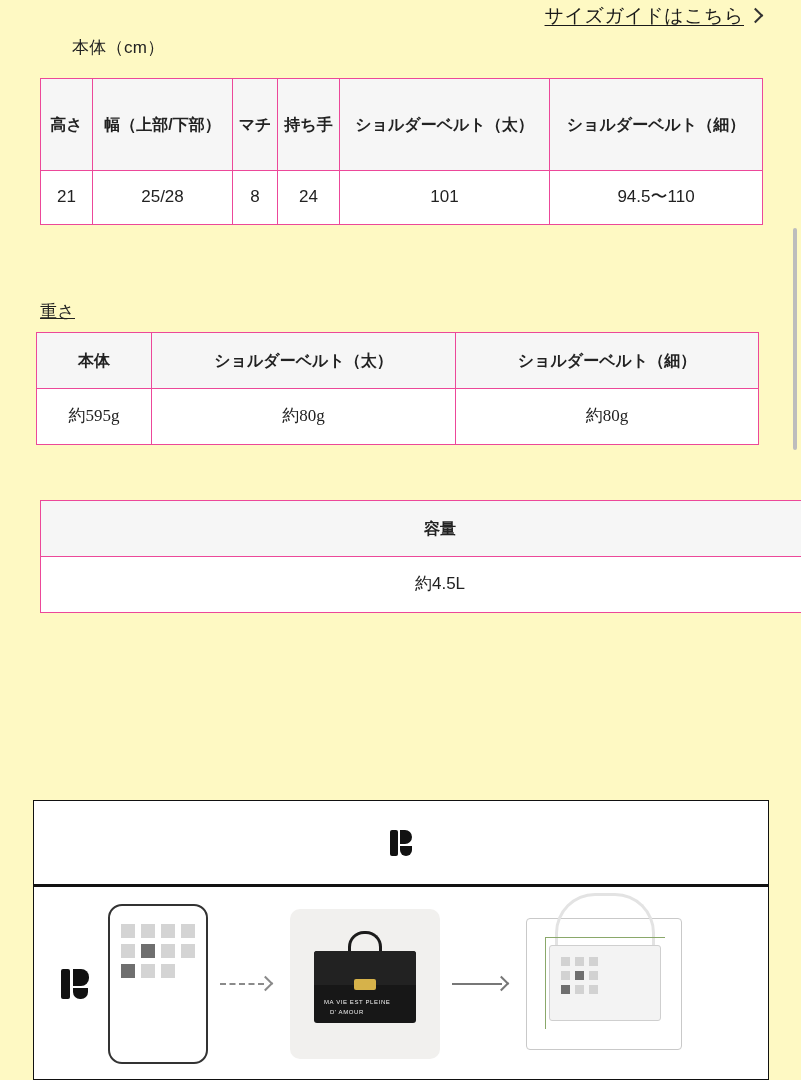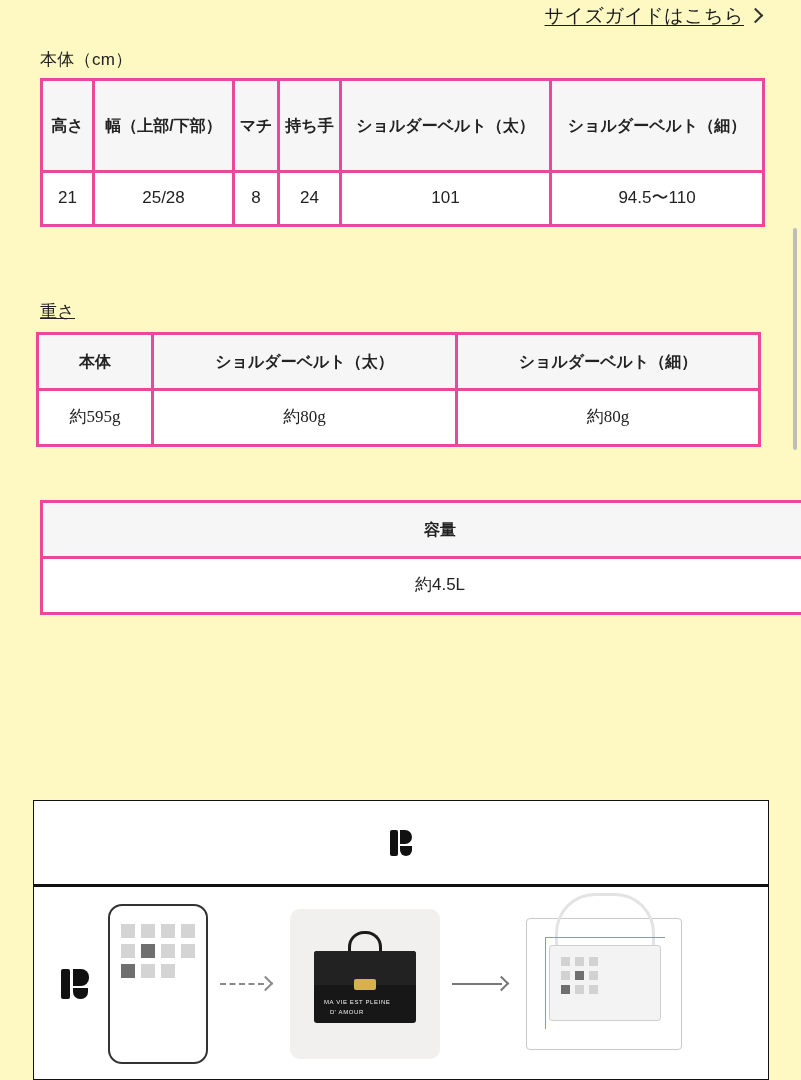--- a/index.html
+++ b/index.html
@@ -48,32 +48,32 @@
   }
 
   
   .section-label {
     position: absolute;
     left: 40px;
     font-size: 17px;
     color: #222;
     letter-spacing: 0.3px;
   }
-  #label-body { top: 48px; }
+  #label-body { top: 36px; margin-left: 32px; }
   #label-weight { top: 300px; text-decoration: underline; }
 
   
   table {
     position: absolute;
     border-collapse: collapse;
     table-layout: fixed;
     background: #fff;
   }
   table th, table td {
-    border: 3px solid #ec4899;
+    border: 1px solid #ec4899;
     text-align: center;
     vertical-align: middle;
     font-weight: normal;
     color: #222;
     padding: 6px 4px;
   }
   table th {
     background: #f6f6f6;
     font-size: 16px;
     font-weight: bold;

